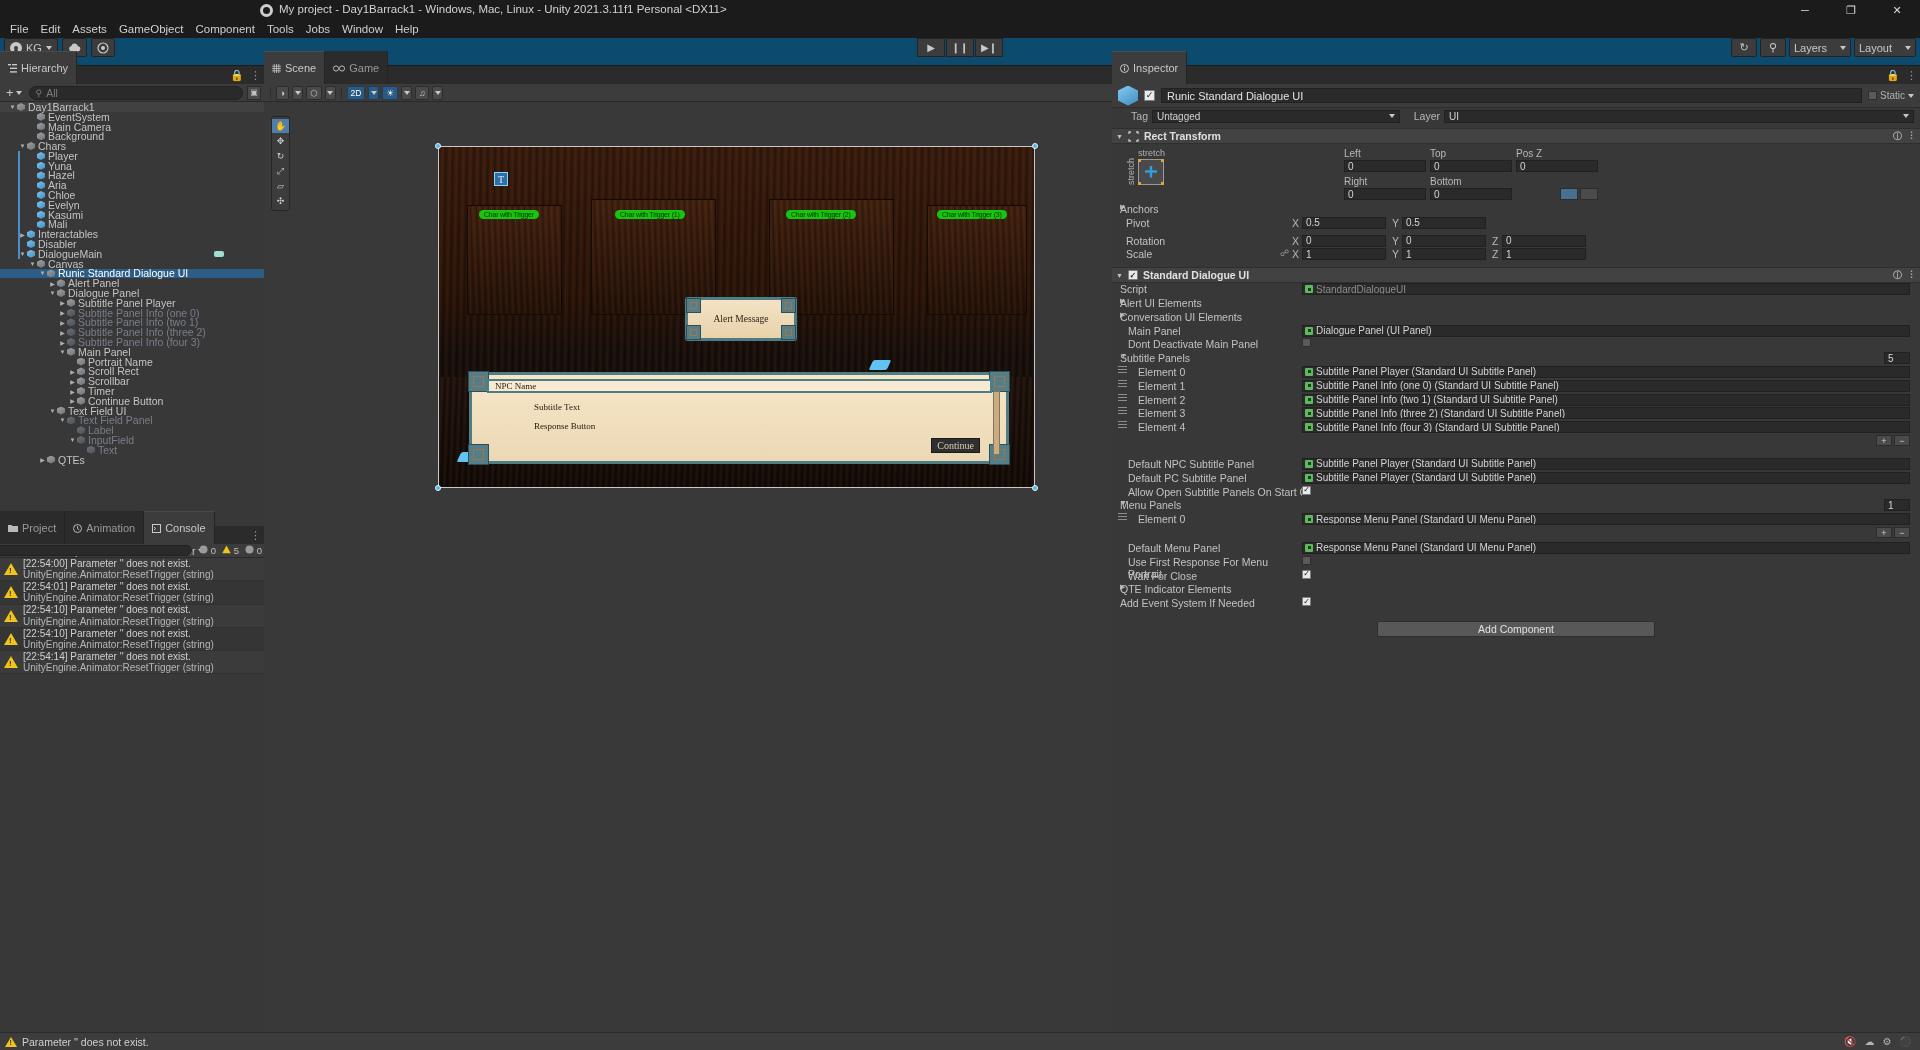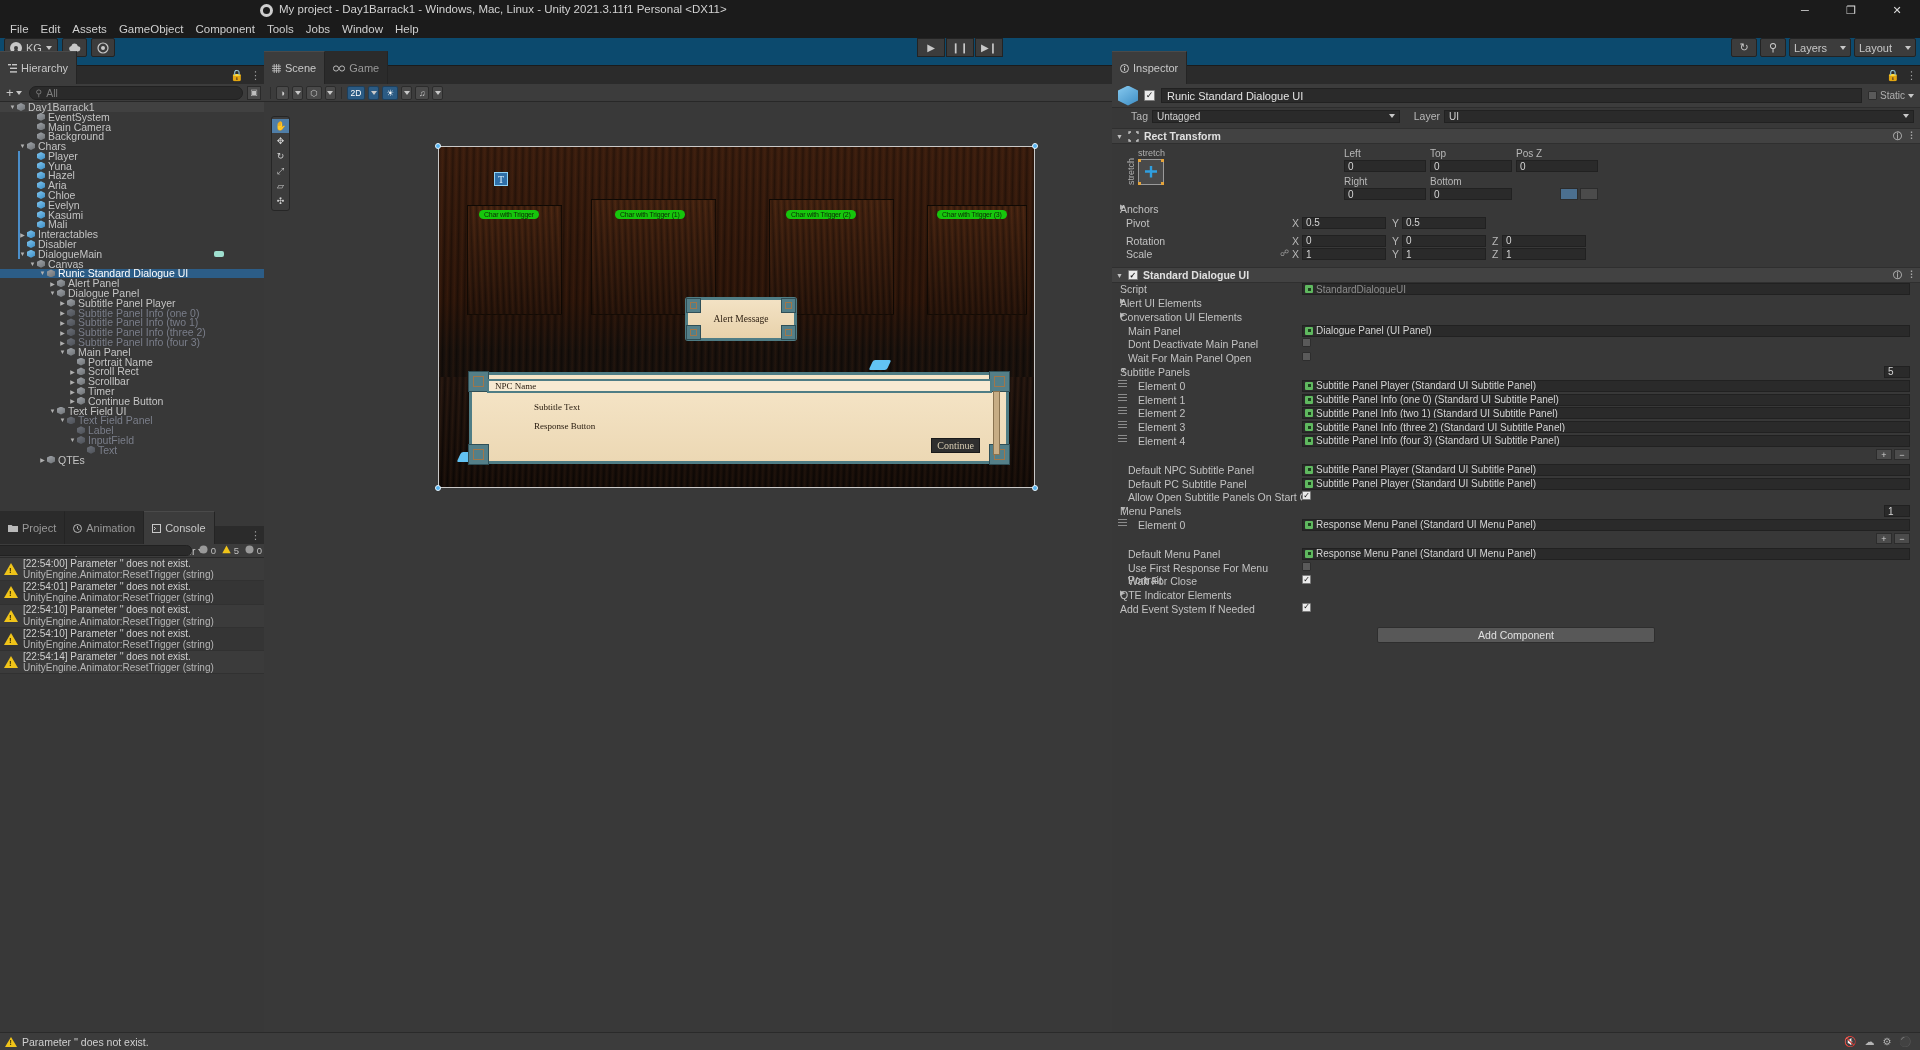--- a/index.html
+++ b/index.html
@@ -963,24 +963,20 @@
           <span style="width:190px;padding-left:16px;">Main Panel</span>
           <div class="objfield" style="flex:1;margin-right:10px;">
             <span class="scriptglyph"></span>
             <span>Dialogue Panel (UI Panel)</span>
           </div>
         </div>
         <div class="frow">
           <span style="width:190px;padding-left:16px;">Dont Deactivate Main Panel</span>
           <span class="smallchk"></span>
         </div>
-        <div class="frow">
-          <span style="width:190px;padding-left:16px;">Wait For Main Panel Open</span>
-          <span class="smallchk"></span>
-        </div>
 
         <div class="frow">
           <span class="fl" style="width:8px;font-size:7px;color:#b0b0b0;padding-left:8px;">▼</span>
           <span style="flex:1;">Subtitle Panels</span>
           <div class="numfield" style="width:26px;margin-right:10px;">5</div>
         </div>
         <div id="subtitlePanelList">
             <div class="frow">
               <span class="draghandle"></span>
               <span style="width: 172px; padding-left: 8px;">Element 0</span>
@@ -1020,21 +1016,21 @@
                 <span class="scriptglyph"></span>
                 <span>Subtitle Panel Info (four 3) (Standard UI Subtitle Panel)</span>
               </div>
             </div>
           </div>
         <div class="listctl">
           <div>+</div>
           <div>−</div>
         </div>
 
-        <div class="frow" style="margin-top:3px;">
+        <div class="frow" style="margin-top:11px;">
           <span style="width:190px;padding-left:16px;">Default NPC Subtitle Panel</span>
           <div class="objfield" style="flex:1;margin-right:10px;">
             <span class="scriptglyph"></span>
             <span>Subtitle Panel Player (Standard UI Subtitle Panel)</span>
           </div>
         </div>
         <div class="frow">
           <span style="width:190px;padding-left:16px;">Default PC Subtitle Panel</span>
           <div class="objfield" style="flex:1;margin-right:10px;">
             <span class="scriptglyph"></span>

